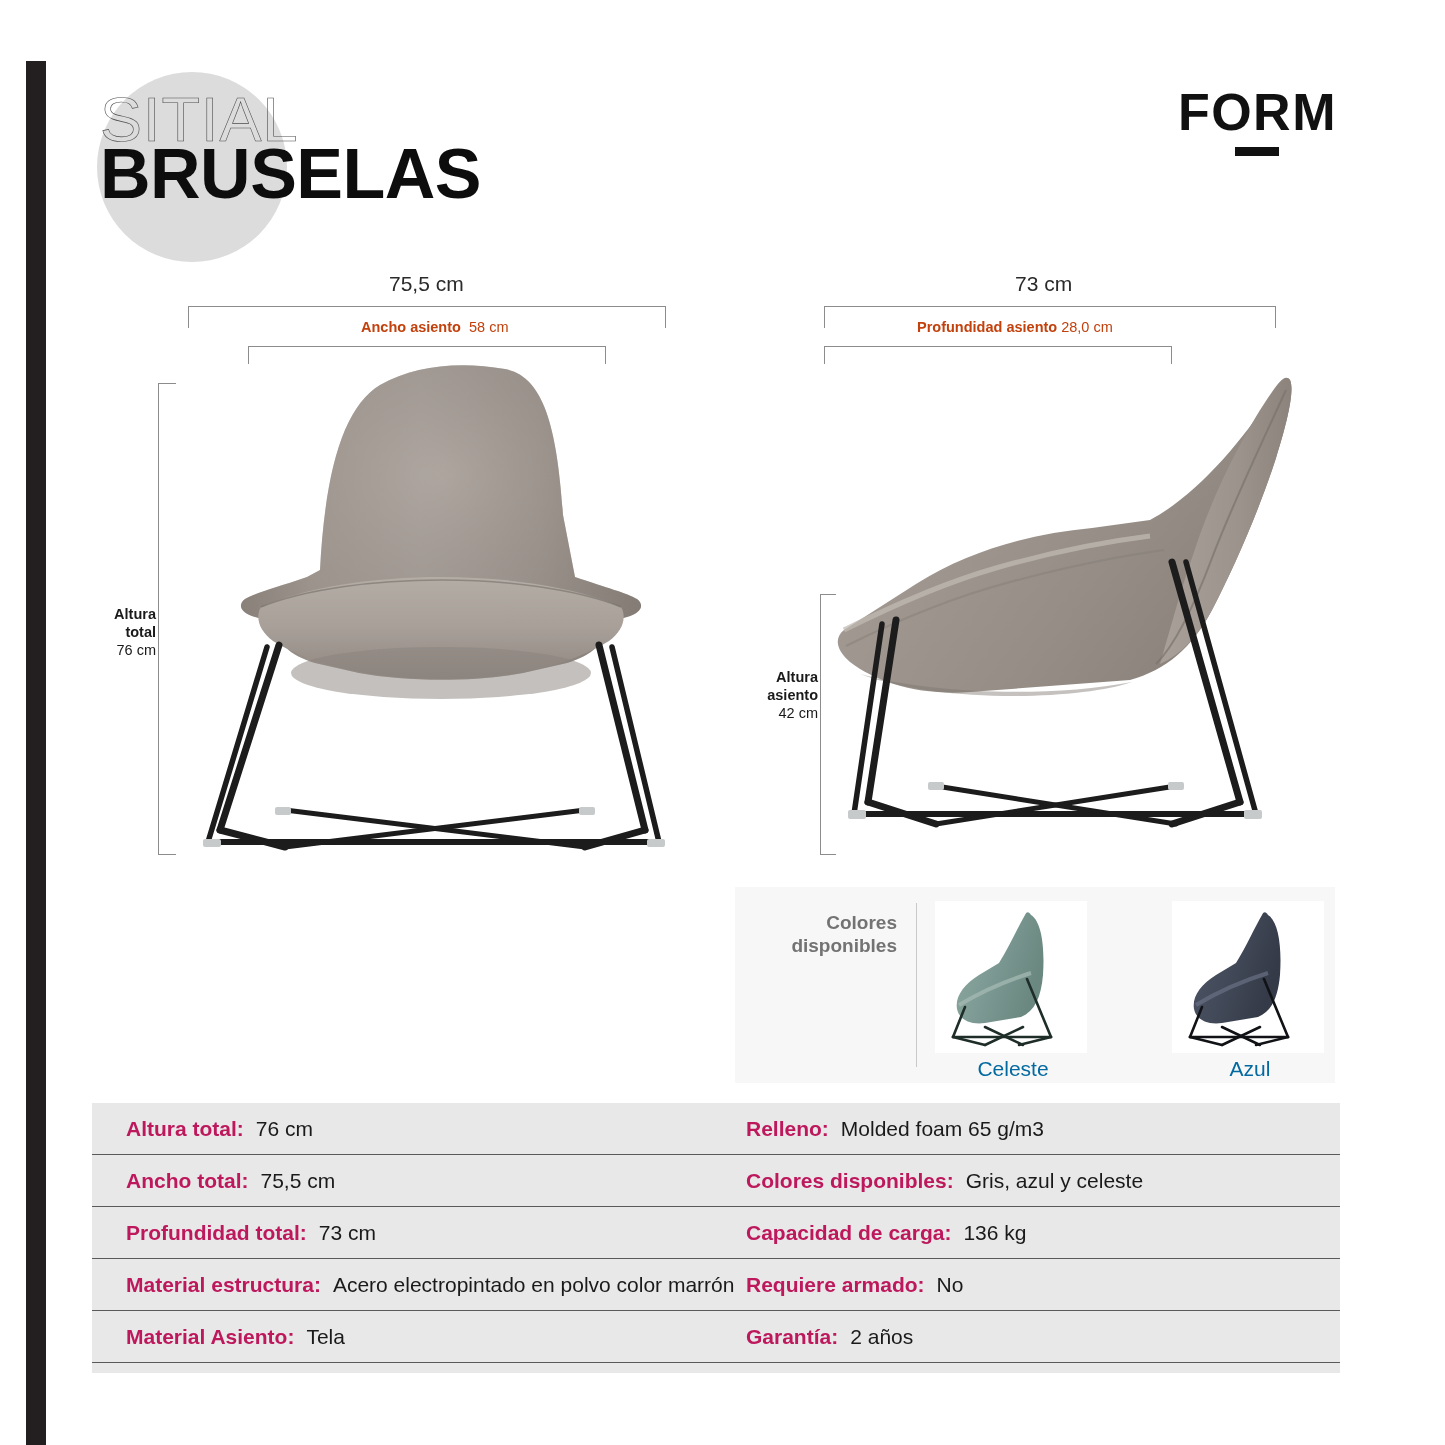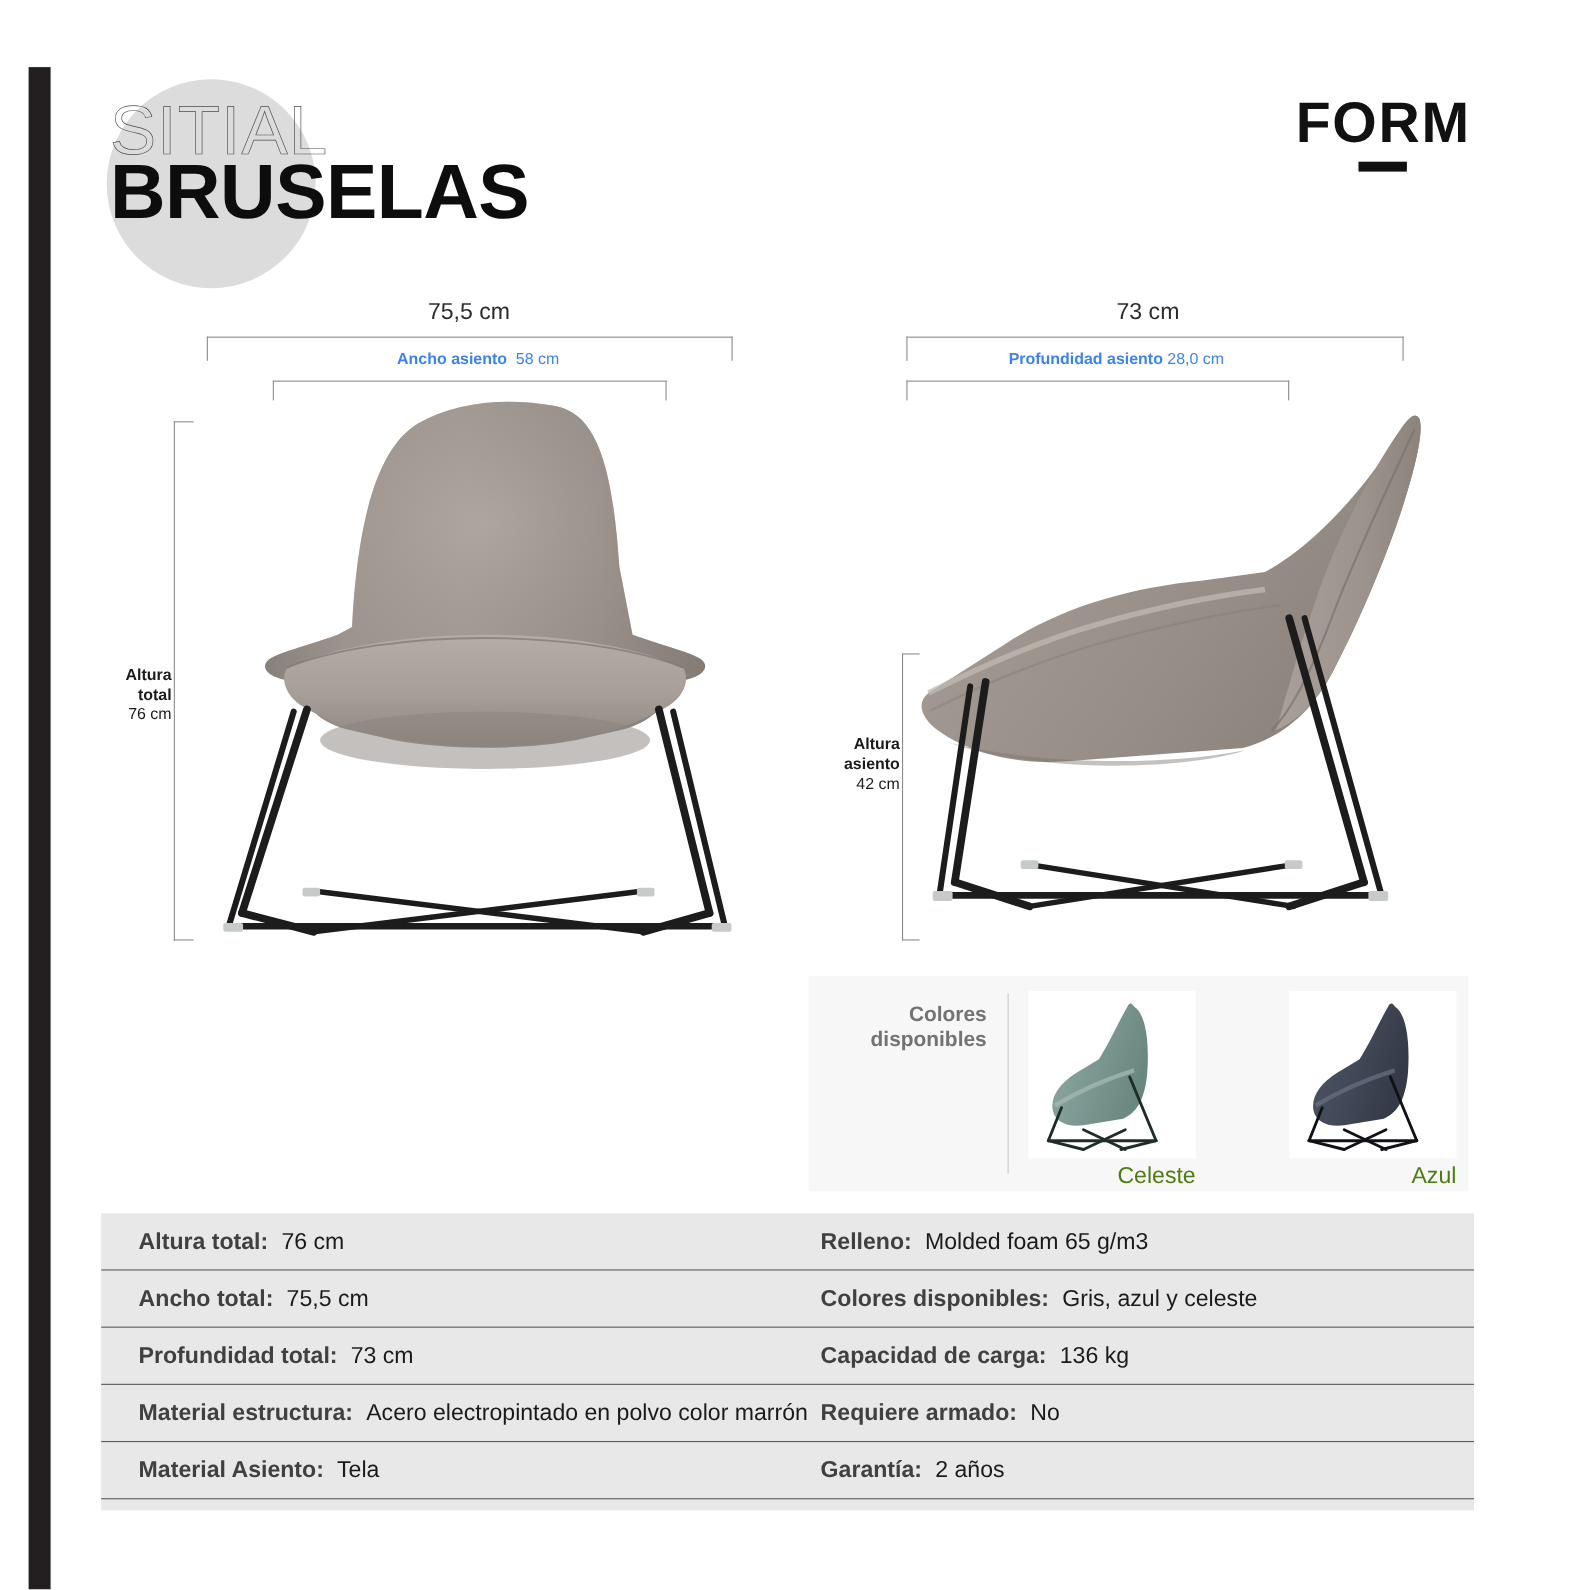--- a/index.html
+++ b/index.html
@@ -74,21 +74,21 @@
 
   .dim-label {
     position: absolute;
     font-size: 21px;
     color: #2b2b2b;
     white-space: nowrap;
   }
   .dim-label-sm {
     position: absolute;
     font-size: 14.5px;
-    color: #3b82f6;
+    color: #c2410c;
     white-space: nowrap;
   }
   .dim-label-sm b { font-weight: bold; }
 
   .vlabel {
     position: absolute;
     font-size: 14.5px;
     color: #1a1a1a;
     text-align: right;
     line-height: 1.25;
@@ -140,22 +140,22 @@
   }
   .swatch-img {
     width: 152px; height: 152px;
     background: #ffffff;
     position: relative;
     overflow: hidden;
   }
   .swatch-name {
     margin-top: 4px;
     font-size: 21px;
-    color: #4d7c0f;
-    text-align: right;
+    color: #0369a1;
+    text-align: center;
     padding-left: 4px;
   }
 
   
   .spec-table {
     position: absolute;
     left: 92px; top: 1103px;
     width: 1248px;
     background: #e8e8e8;
   }
@@ -167,21 +167,21 @@
   .spec-row:last-child { border-bottom: none; }
   .spec-half {
     display: flex;
     align-items: center;
     width: 50%;
     padding-left: 34px;
   }
   .spec-key {
     font-size: 21px;
     font-weight: bold;
-    color: #404040;
+    color: #be185d;
     white-space: nowrap;
   }
   .spec-val {
     font-size: 21px;
     color: #1a1a1a;
     margin-left: 12px;
     white-space: nowrap;
   }
   .spec-half.right { padding-left: 30px; }
   .spec-pad { height: 10px; }

